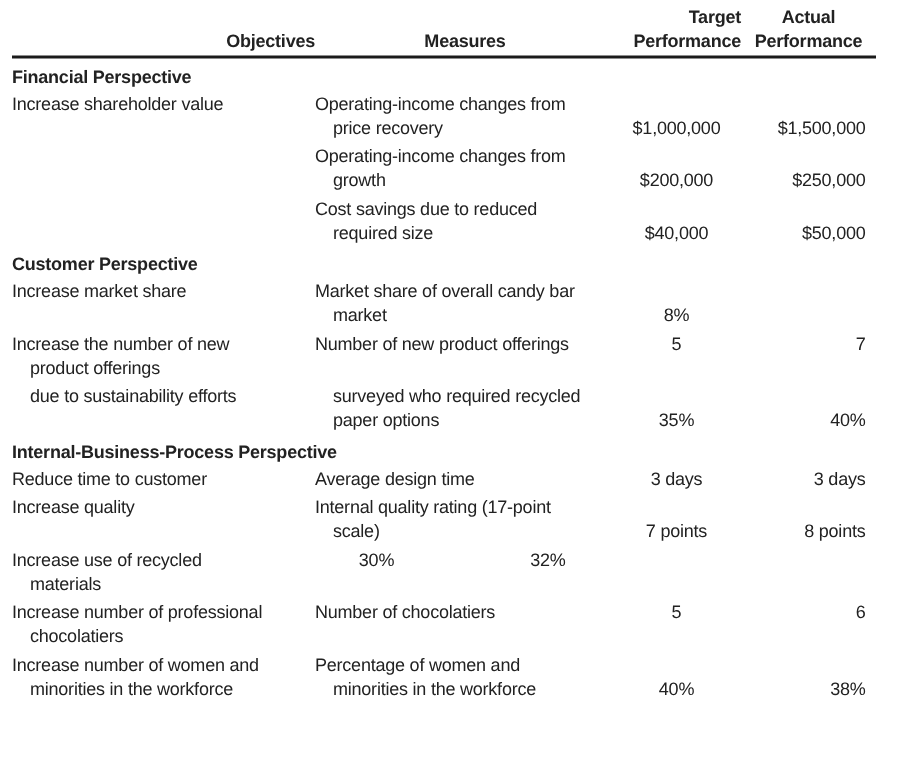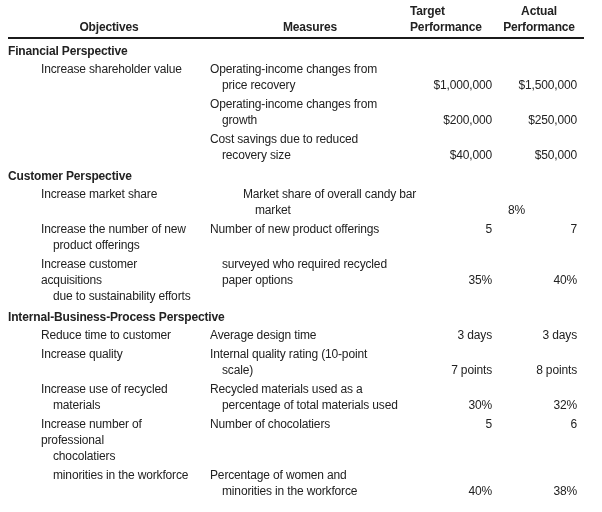--- a/index.html
+++ b/index.html
@@ -14,37 +14,37 @@
   }
   .scorecard { width: 576px; margin: 3px 0 0 8px; }
 
   
   .thead {
     display: flex; align-items: flex-end;
     border-bottom: 2.5px solid #1b1b1b;
     padding-bottom: 2px;
     font-weight: bold;
   }
-  .th-obj    { width: 202px; text-align: center; }
+  .th-obj    { width: 202px; text-align: right; }
   .th-meas   { width: 200px; text-align: center; }
-  .th-target { width: 84px;  text-align: left; }
+  .th-target { width: 84px;  text-align: right; }
   .th-actual { width: 90px;  text-align: center; }
 
   
   .section-title {
     font-weight: bold; 
     padding: 4px 0 0;
   }
 
   
-  .row { display: flex; align-items: flex-start; padding: 2px 0 1px; margin-left: 33px; }
+  .row { display: flex; align-items: flex-start; padding: 2px 0 1px; }
   .cell-obj { width: 202px; padding-right: 10px; }
   .measure-group { display: flex; flex: 1; align-items: flex-end; }
   .cell-meas { width: 200px; padding-right: 6px; }
-  .cell-target { width: 84px; text-align: right; padding-right: 2px; white-space: nowrap; }
+  .cell-target { width: 84px; text-align: center; padding-right: 2px; white-space: nowrap; }
   .cell-actual { width: 90px; text-align: right; padding-right: 7px; white-space: nowrap; }
   .line { display: block; }
   .line.hang { padding-left: 12px; }
 </style>
 </head>
 <body>
 
 <div class="scorecard">
   <div class="thead">
     <div class="th-obj">Objectives</div>
@@ -76,21 +76,21 @@
           </div>
           <div class="cell-target">$200,000</div>
           <div class="cell-actual">$250,000</div>
         </div>
       </div>
       <div class="row">
         <div class="cell-obj"></div>
         <div class="measure-group">
           <div class="cell-meas">
             <span class="line">Cost savings due to reduced</span>
-            <span class="line hang">recovery size</span>
+            <span class="line hang">required size</span>
           </div>
           <div class="cell-target">$40,000</div>
           <div class="cell-actual">$50,000</div>
         </div>
       </div>
       <div class="section-title">Customer Perspective</div>
       <div class="row">
         <div class="cell-obj">
           <span class="line">Increase market share</span>
         </div>
@@ -110,21 +110,20 @@
         <div class="measure-group">
           <div class="cell-meas">
             <span class="line">Number of new product offerings</span>
           </div>
           <div class="cell-target">5</div>
           <div class="cell-actual">7</div>
         </div>
       </div>
       <div class="row">
         <div class="cell-obj">
-          <span class="line">Increase customer acquisitions</span>
           <span class="line hang">due to sustainability efforts</span>
         </div>
         <div class="measure-group">
           <div class="cell-meas">
             <span class="line hang">surveyed who required recycled</span>
             <span class="line hang">paper options</span>
           </div>
           <div class="cell-target">35%</div>
           <div class="cell-actual">40%</div>
         </div>
@@ -141,56 +140,53 @@
           <div class="cell-target">3 days</div>
           <div class="cell-actual">3 days</div>
         </div>
       </div>
       <div class="row">
         <div class="cell-obj">
           <span class="line">Increase quality</span>
         </div>
         <div class="measure-group">
           <div class="cell-meas">
-            <span class="line">Internal quality rating (10-point</span>
+            <span class="line">Internal quality rating (17-point</span>
             <span class="line hang">scale)</span>
           </div>
           <div class="cell-target">7 points</div>
           <div class="cell-actual">8 points</div>
         </div>
       </div>
       <div class="row">
         <div class="cell-obj">
           <span class="line">Increase use of recycled</span>
           <span class="line hang">materials</span>
         </div>
         <div class="measure-group">
-          <div class="cell-meas">
-            <span class="line">Recycled materials used as a</span>
-            <span class="line hang">percentage of total materials used</span>
-          </div>
           <div class="cell-target">30%</div>
           <div class="cell-actual">32%</div>
         </div>
       </div>
       <div class="row">
         <div class="cell-obj">
           <span class="line">Increase number of professional</span>
           <span class="line hang">chocolatiers</span>
         </div>
         <div class="measure-group">
           <div class="cell-meas">
             <span class="line">Number of chocolatiers</span>
           </div>
           <div class="cell-target">5</div>
           <div class="cell-actual">6</div>
         </div>
       </div>
       <div class="row">
         <div class="cell-obj">
+          <span class="line">Increase number of women and</span>
           <span class="line hang">minorities in the workforce</span>
         </div>
         <div class="measure-group">
           <div class="cell-meas">
             <span class="line">Percentage of women and</span>
             <span class="line hang">minorities in the workforce</span>
           </div>
           <div class="cell-target">40%</div>
           <div class="cell-actual">38%</div>
         </div>

